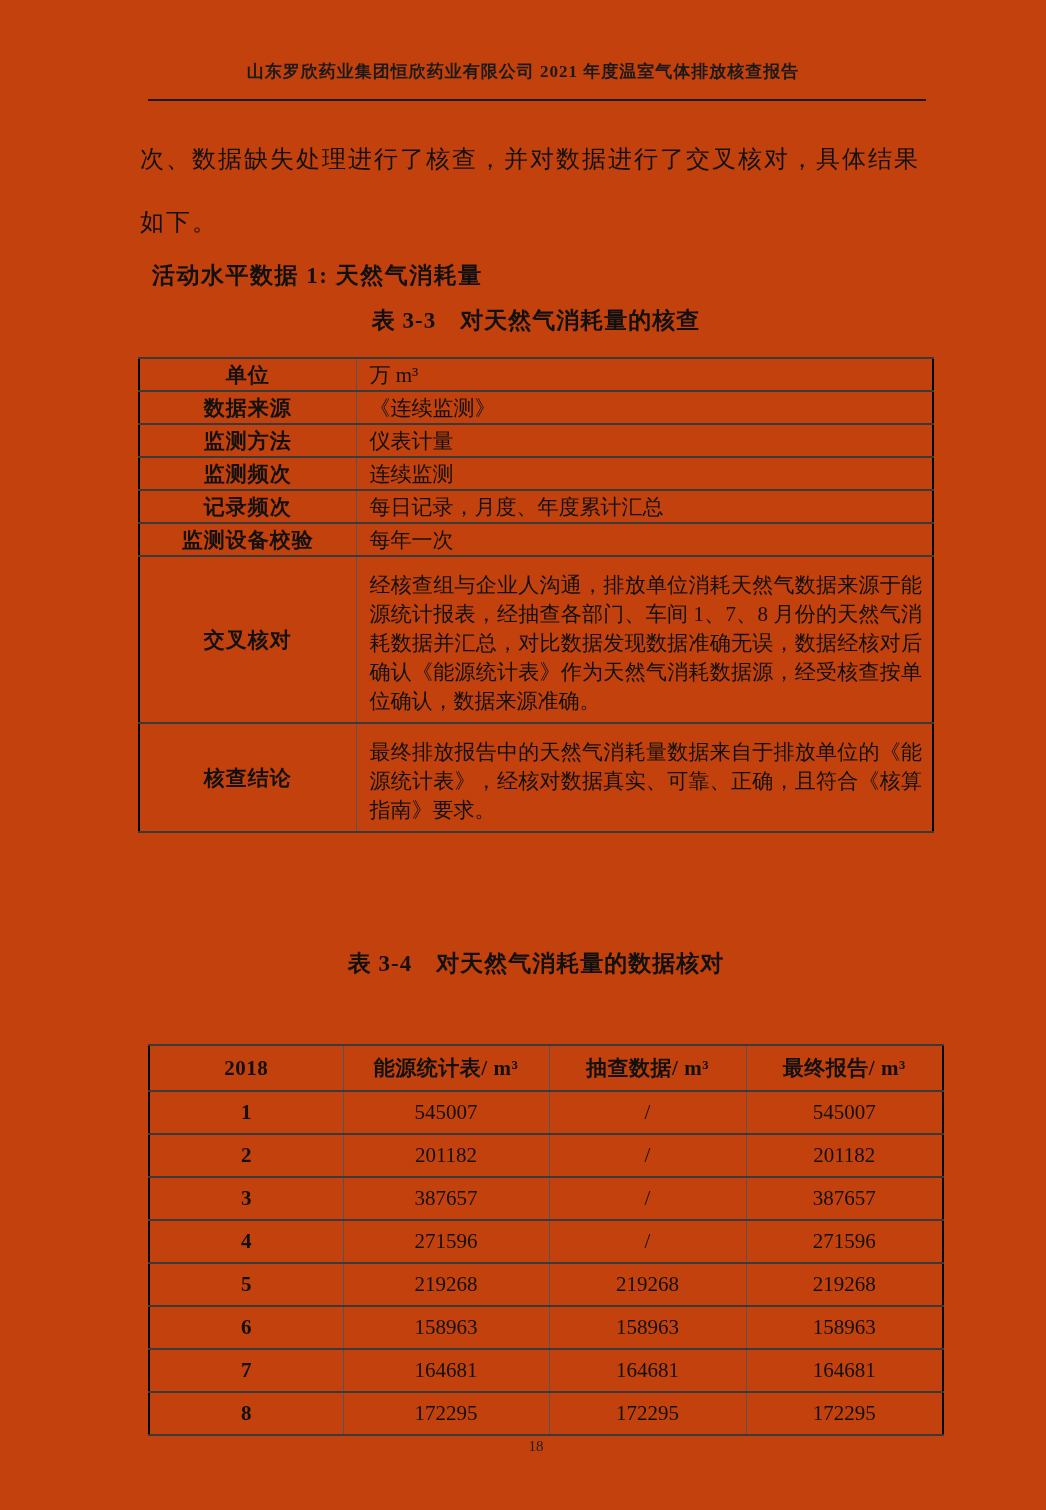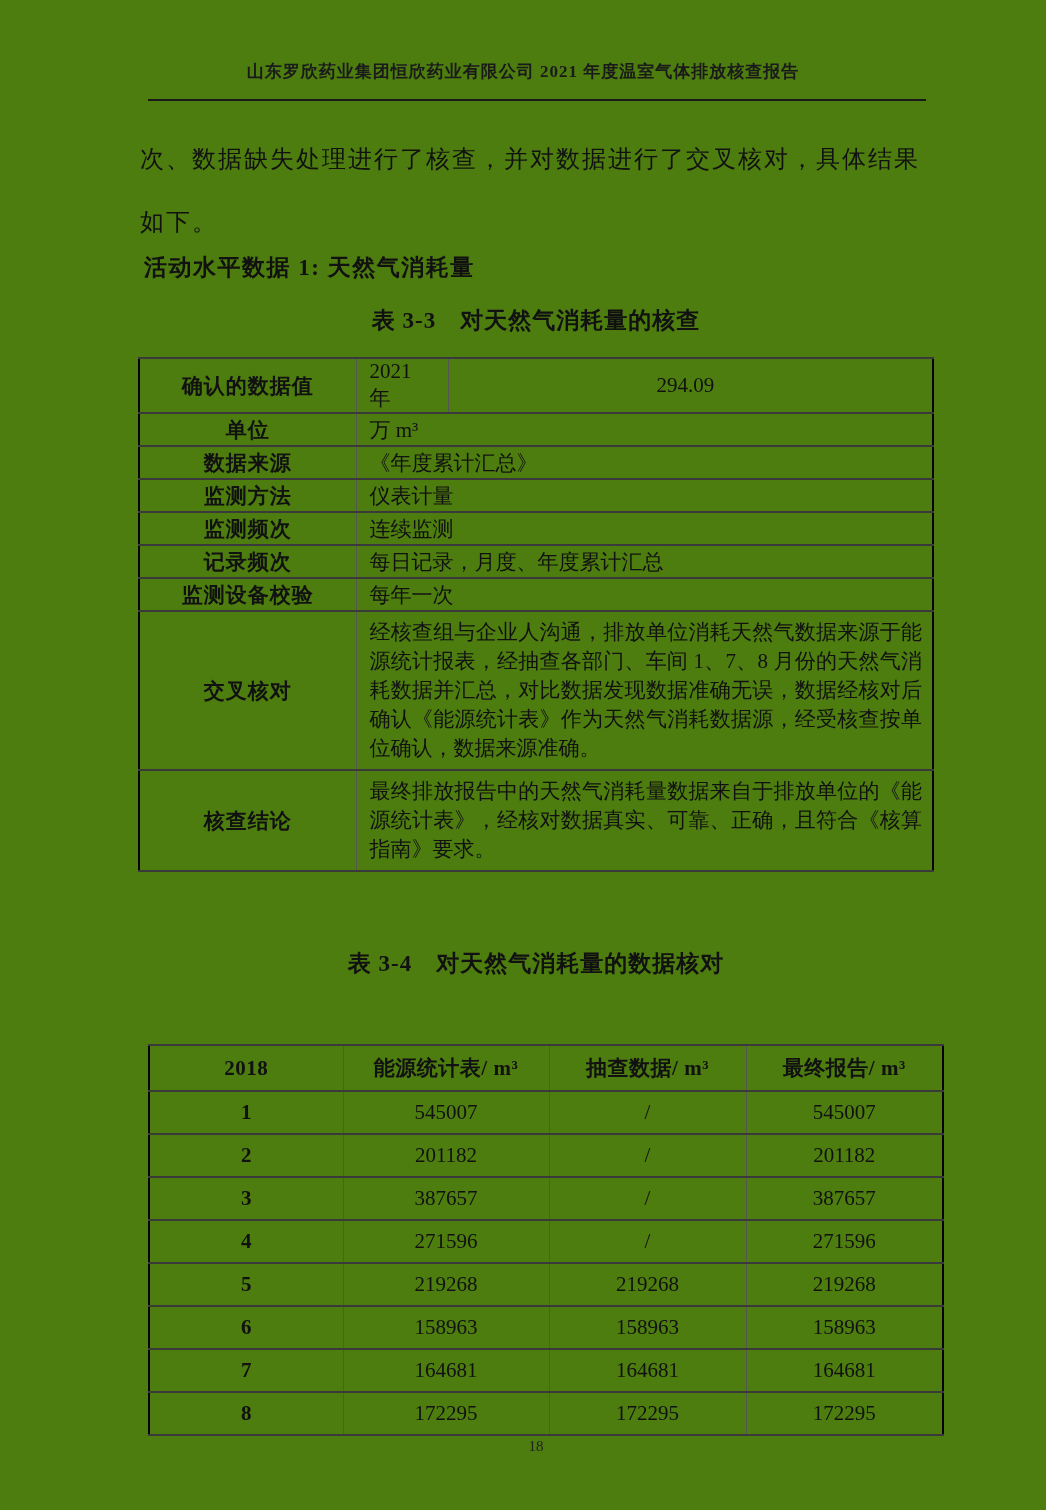--- a/index.html
+++ b/index.html
@@ -1,21 +1,21 @@
 <!DOCTYPE html>
 <html><head>
 <meta charset="utf-8">
 <style>
   * { box-sizing: border-box; }
   html, body { margin: 0; padding: 0; background: #ffffff; }
   .page {
     position: relative;
     width: 1046px;
     height: 1510px;
-    background: #4d7c0f;
+    background: #c2410c;
     color: #111111;
     font-family: "Liberation Serif", "DejaVu Serif", serif;
     overflow: hidden;
   }
   .doc-header {
     position: absolute;
     top: 60px; left: 0;
     width: 100%;
     text-align: center;
     font-size: 17px;
@@ -37,21 +37,21 @@
     top: 128px; left: 140px;
     width: 800px;
     font-size: 24px;
     letter-spacing: 2px;
     line-height: 63px;
   }
   .section-heading {
     position: absolute;
     top: 248px; left: 140px;
     width: 792px;
-    margin: 4px;
+    margin: 12px;
     font-size: 23px;
     font-weight: bold;
     letter-spacing: 1.5px;
   }
   .table-title {
     position: absolute;
     left: 140px;
     width: 792px;
     margin: 0;
     text-align: center;
@@ -87,21 +87,21 @@
     letter-spacing: 1px;
   }
   .t33 td.val {
     text-align: left;
     padding-left: 13px;
     padding-right: 10px;
   }
   .t33 tr.single td { height: 33px; }
   .t33 tr.multi td.val {
     line-height: 29px;
-    padding-top: 6px;
+    padding-top: 14px;
     padding-bottom: 6px;
     text-align: justify;
   }
   .t33 td.center-val { text-align: center; padding-left: 0; }
 
   .t34 th { height: 46px; font-weight: bold; text-align: center; letter-spacing: 0.5px; }
   .t34 td { height: 43px; text-align: center; }
   .t34 td.rowhead { font-weight: bold; }
 
   .page-number {
@@ -130,32 +130,27 @@
 
   <h3 class="table-title t33-title">表 3-3　对天然气消耗量的核查</h3>
 
   <table class="t33">
     <colgroup>
         <col style="width:217px">
         <col style="width:92px">
         <col style="width:485px">
       </colgroup>
     <tbody>
-        <tr class="single">
-      <td class="lbl">确认的数据值</td>
-      <td class="val">2021 年</td>
-      <td class="val center-val">294.09</td>
-    </tr>
     <tr class="single">
       <td class="lbl">单位</td>
       <td class="val" colspan="2">万 m³</td>
     </tr>
     <tr class="single">
       <td class="lbl">数据来源</td>
-      <td class="val" colspan="2">《年度累计汇总》</td>
+      <td class="val" colspan="2">《连续监测》</td>
     </tr>
     <tr class="single">
       <td class="lbl">监测方法</td>
       <td class="val" colspan="2">仪表计量</td>
     </tr>
     <tr class="single">
       <td class="lbl">监测频次</td>
       <td class="val" colspan="2">连续监测</td>
     </tr>
     <tr class="single">

